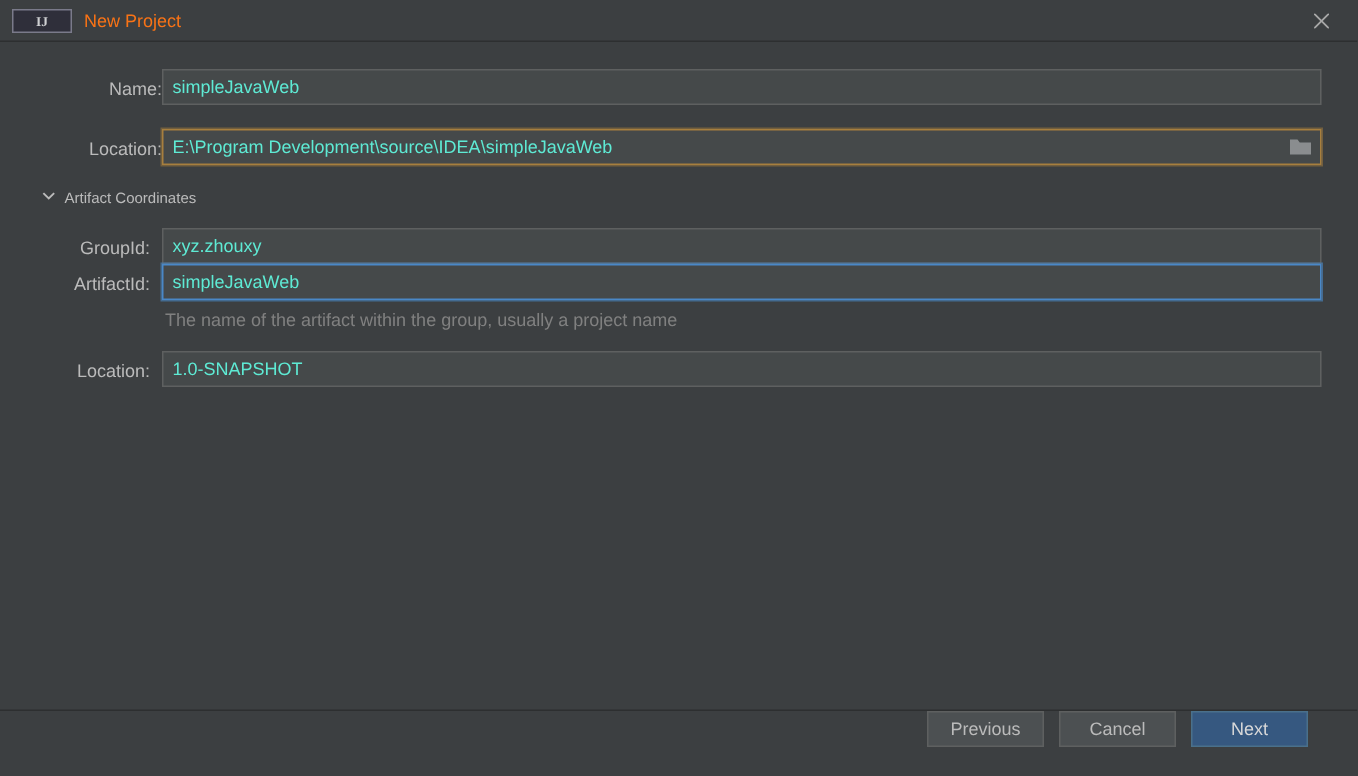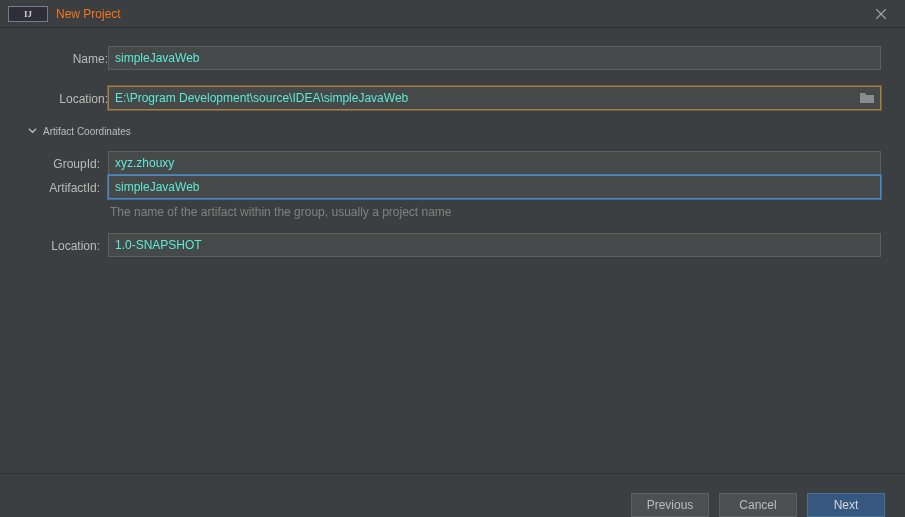--- a/index.html
+++ b/index.html
@@ -93,22 +93,22 @@
     font-size: 12px;
     margin: 6px 0 14px 76px;
   }
   .subform .form-row { margin-bottom: 0; }
 
   .button-bar {
     position: absolute;
     bottom: 0; left: 0; right: 0;
     height: 44px;
     border-top: 1px solid #2d2f30;
-    display: flex; align-items: flex-end; justify-content: flex-end;
-    padding: 0 20px;
+    display: flex; align-items: flex-start; justify-content: flex-end;
+    padding: 0 33px;
     gap: 10px;
   }
   .btn {
     min-width: 78px; height: 24px;
     background: #4c5052;
     border: 1px solid #5e6060;
     color: #bbbbbb;
     font-size: 12px;
     font-family: inherit;
     cursor: pointer;

